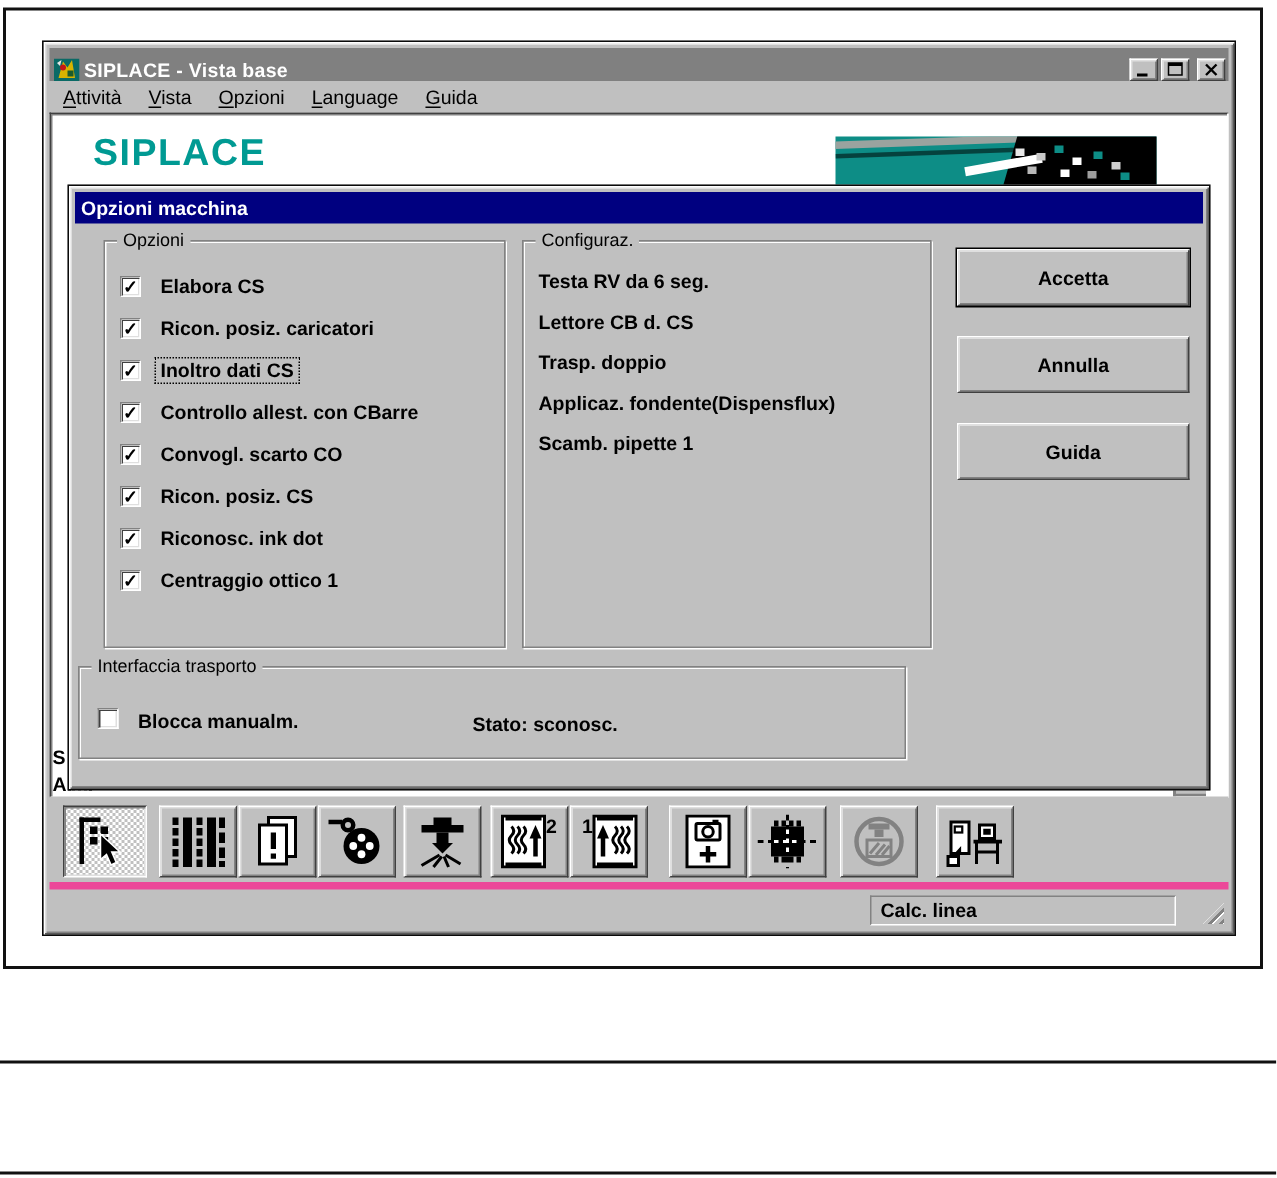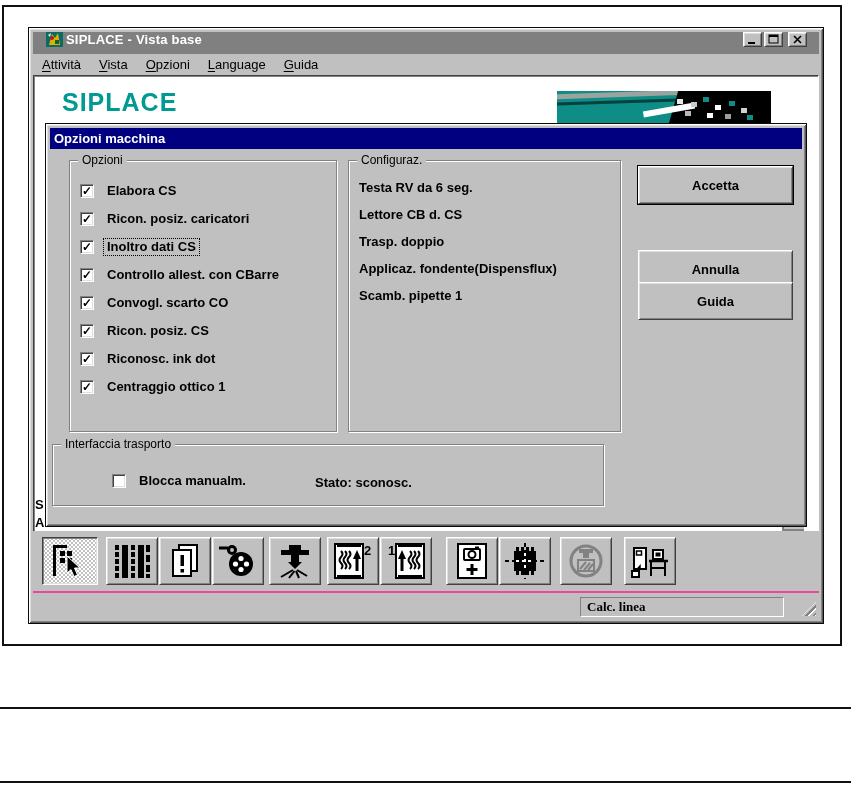--- a/index.html
+++ b/index.html
@@ -13,21 +13,21 @@
   
   .raised{background:#c0c0c0;border:1px solid #0a0a0a;
           box-shadow:inset 1px 1px 0 #fff, inset -1px -1px 0 #5a5a5a, inset 2px 2px 0 #dfdfdf, inset -2px -2px 0 #828282;}
   .btn95{background:#c0c0c0;border:1px solid;border-color:#fff #404040 #404040 #fff;
          box-shadow:inset 1px 1px 0 #dfdfdf, inset -1px -1px 0 #828282;cursor:default;}
   .sunken{border:1px solid;border-color:#828282 #fff #fff #828282;}
 
   
   .window{position:absolute;left:28px;top:27px;width:794px;height:595px;}
   .titlebar{position:absolute;left:4px;top:4px;right:4px;height:22px;background:#808080;
-            display:flex;align-items:flex-start;padding:0 12px;box-sizing:border-box;}
+            display:flex;align-items:flex-end;padding:0 2px;box-sizing:border-box;}
   .app-icon{width:17px;height:15px;margin:0 3px 0 1px;flex:0 0 auto;}
   .title-text{color:#fff;font-size:13px;font-weight:bold;letter-spacing:.2px;white-space:nowrap;}
   .tb-controls{margin-left:auto;display:flex;gap:2px;}
   .ctl-btn{width:19px;height:15px;display:flex;align-items:center;justify-content:center;padding:0;}
   .ctl-close{margin-left:3px;}
 
   .menubar{position:absolute;left:4px;top:26px;right:4px;height:21px;display:flex;align-items:center;font-size:13px;}
   .menu-item{padding:2px 9px;white-space:nowrap;}
 
   .client{position:absolute;left:4px;top:47px;right:4px;height:457px;background:#fff;
@@ -67,36 +67,36 @@
             font-size:12px;font-weight:bold;line-height:13px;text-align:center;color:#000;box-sizing:border-box;}
   .cb-label{margin-left:9px;font-size:13px;font-weight:bold;padding:0 3px;border:1px dotted transparent;line-height:16px;}
   .cb-label.focused{border-color:#000;text-align:right;}
 
   .config-list{list-style:none;margin:0;padding:13px 0 0 10px;}
   .config-item{font-size:13px;font-weight:bold;line-height:27px;white-space:nowrap;}
 
   .dlg-btn{position:absolute;left:592px;width:155px;height:38px;font-family:"Liberation Sans",sans-serif;
            font-size:13px;font-weight:bold;color:#000;}
   .dlg-btn.default{box-shadow:inset 1px 1px 0 #dfdfdf, inset -1px -1px 0 #828282, 0 0 0 1px #000;}
-  .btn-0{top:42px;} .btn-1{top:100px;margin-top:26px;} .btn-2{top:158px;}
-
-  .transport-row{position:absolute;left:12px;top:27px;display:flex;align-items:center;margin-left:47px;}
+  .btn-0{top:42px;} .btn-1{top:100px;} .btn-2{top:158px;}
+
+  .transport-row{position:absolute;left:12px;top:27px;display:flex;align-items:flex-start;}
   .transport-status{position:absolute;left:262px;top:30px;font-size:13px;font-weight:bold;}
 
   
   .toolbar{position:absolute;left:4px;right:4px;bottom:30px;height:62px;background:#c0c0c0;}
   .tb-btn{position:absolute;top:6px;width:52px;height:48px;padding:0;display:flex;align-items:center;justify-content:center;color:#000;}
   .tb-btn svg{display:block;}
   .tb-btn.pressed{border-color:#404040 #fff #fff #404040;
         box-shadow:inset 1px 1px 0 #828282, inset -1px -1px 0 #dfdfdf;
         background:repeating-conic-gradient(#fff 0% 25%, #c0c0c0 0% 50%) 0 0/4px 4px;}
   .tb-btn.disabled{color:#828282;}
 
   
-  .statusbar{position:absolute;left:4px;right:4px;bottom:4px;height:26px;background:#c0c0c0;border-top:2px solid #ec4899;font-family:Liberation Serif, serif;}
+  .statusbar{position:absolute;left:4px;right:4px;bottom:4px;height:26px;background:#c0c0c0;border-top:5px solid #ec4899;}
   .status-panel{position:absolute;left:547px;top:4px;width:204px;height:20px;background:#c0c0c0;
                 font-size:13px;font-weight:bold;line-height:18px;padding-left:6px;box-sizing:border-box;}
   .resize-grip{position:absolute;right:3px;bottom:3px;width:14px;height:14px;
      background:repeating-linear-gradient(135deg,#c0c0c0 0 2px,#828282 2px 4px,#fff 4px 5px);
      clip-path:polygon(100% 0,100% 100%,0 100%);}
   u{text-underline-offset:2px;}
 </style>
 </head>
 <body>
 

